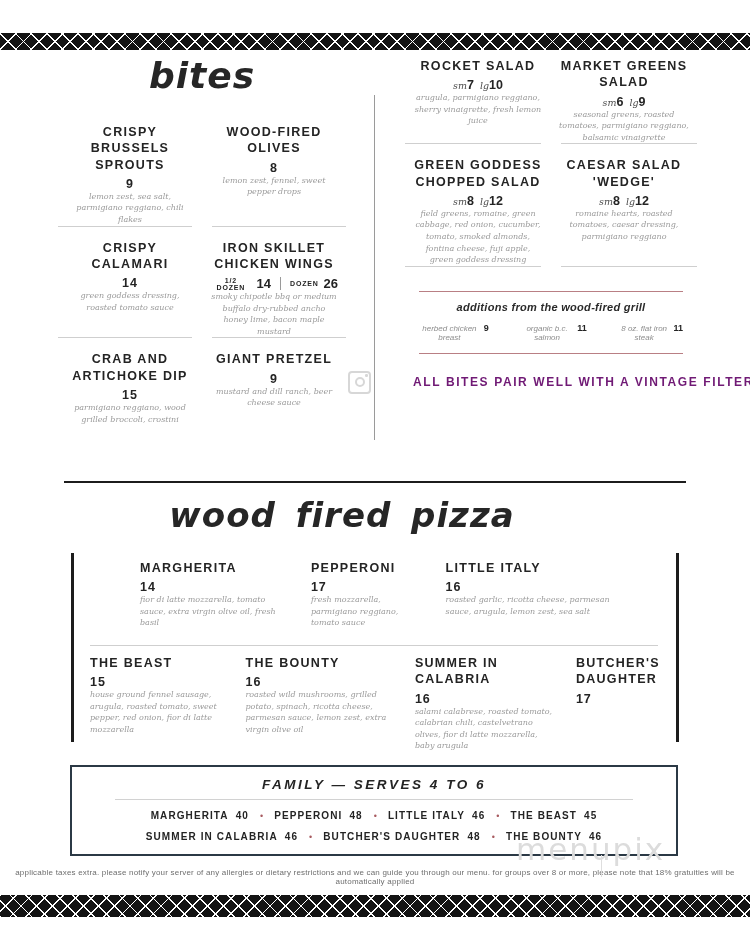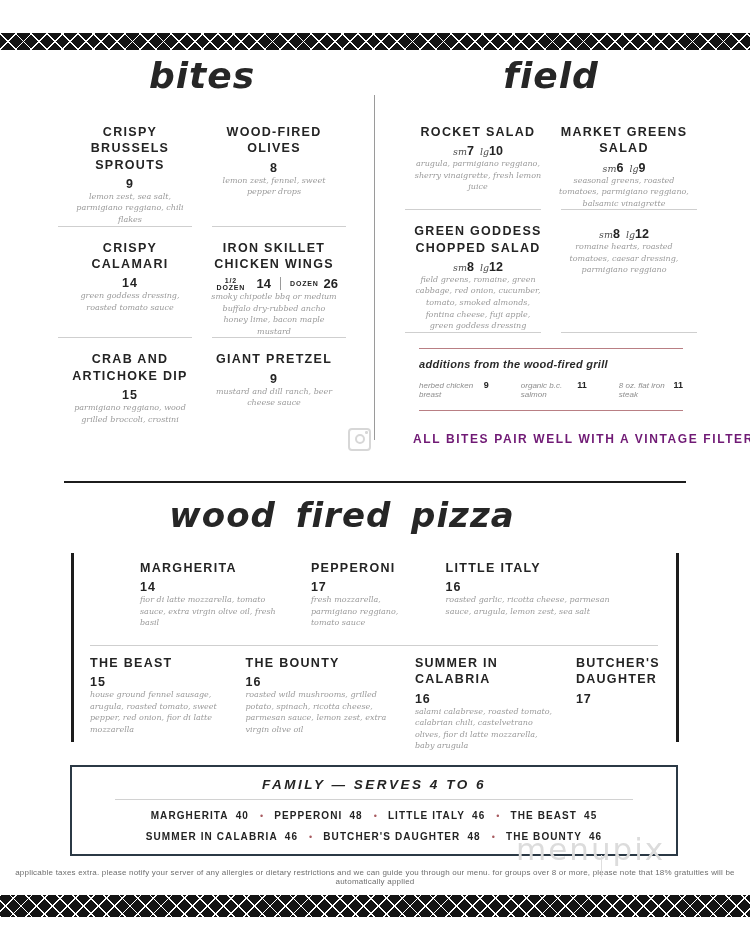--- a/index.html
+++ b/index.html
@@ -52,22 +52,22 @@
   .size-gap{width:6px;}
 
   
   .dozen-line{margin-top:4px;display:flex;justify-content:center;align-items:center;gap:5px;}
   .dozen-label{font-weight:bold;font-size:7px;letter-spacing:0.8px;color:#242424;}
   .dozen-val{font-weight:bold;font-size:13px;color:#242424;}
   .dozen-bar{width:1px;height:13px;background:#9a9a9a;margin:0 4px;}
 
   
   .additions{
-    margin:15px 14px 0 14px;border-top:1.5px solid #b97f84;border-bottom:1.5px solid #b97f84;
-    padding:9px 0 11px 0;text-align:left;
+    margin:24px 14px 0 14px;border-top:1.5px solid #b97f84;border-bottom:1.5px solid #b97f84;
+    padding:9px 0 11px 0;text-align:center;
   }
   .additions-title{font-weight:bold;font-style:italic;font-size:11px;color:#2a2a2a;letter-spacing:0.3px;}
   .additions-items{display:flex;justify-content:center;align-items:baseline;gap:32px;margin-top:10px;}
   .add-item{display:flex;align-items:baseline;gap:4px;}
   .add-name{font-style:italic;font-size:8px;color:#8d8d8d;}
   .add-price{font-weight:bold;font-size:9px;color:#242424;}
 
   
   .insta-row{display:flex;justify-content:center;align-items:center;gap:9px;margin-top:17px;}
   .cam{position:relative;width:19px;height:19px;border:2px solid #d7d7d7;border-radius:4px;flex:0 0 auto;}
@@ -172,21 +172,20 @@
         <div class="item-name">GIANT PRETZEL</div>
         <div class="item-price">9</div>
         <div class="item-desc">mustard and dill ranch, beer cheese sauce</div>
       </div>
     </div>
   </div>
 
   <div class="divider-v"></div>
 
   <div class="col-section" id="field-section">
-    <div class="menu-title">field</div>
 
     <div class="row r1">
       <div class="cell">
         <div class="item-name">ROCKET SALAD</div>
         <div class="size-line">
           <span class="size-label">sm</span>
           <span class="size-val">7</span>
           <span class="size-gap"></span>
           <span class="size-label">lg</span>
           <span class="size-val">10</span>
@@ -216,20 +215,21 @@
         <div class="size-line">
           <span class="size-label">sm</span>
           <span class="size-val">8</span>
           <span class="size-gap"></span>
           <span class="size-label">lg</span>
           <span class="size-val">12</span>
         </div>
         <div class="item-desc">field greens, romaine, green cabbage, red onion, cucumber, tomato, smoked almonds, fontina cheese, fuji apple, green goddess dressing</div>
       </div>
       <div class="cell">
+        <div class="item-name">CAESAR SALAD 'WEDGE'</div>
         <div class="size-line">
           <span class="size-label">sm</span>
           <span class="size-val">8</span>
           <span class="size-gap"></span>
           <span class="size-label">lg</span>
           <span class="size-val">12</span>
         </div>
         <div class="item-desc">romaine hearts, roasted tomatoes, caesar dressing, parmigiano reggiano</div>
       </div>
     </div>

